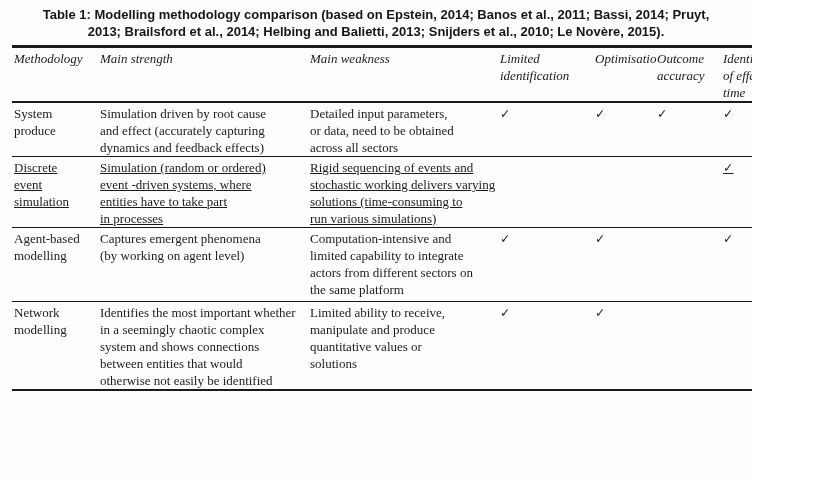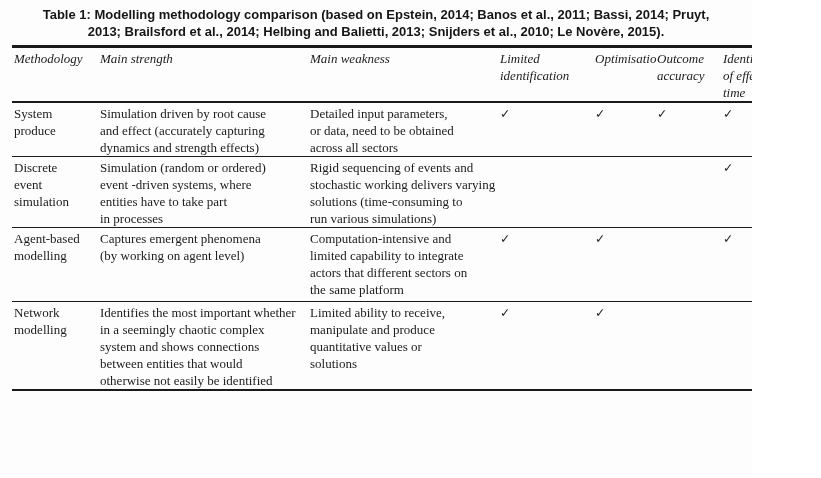--- a/index.html
+++ b/index.html
@@ -23,21 +23,21 @@
     padding:2px 0 0 0; text-align:left; white-space:pre-line;
     font-weight:normal; overflow:hidden;
   }
   thead th { font-style:italic; }
   .c0 { text-align:left; padding-left:2px; }
   thead tr { border-bottom:2px solid #1a1a1a; height:52px; }
   tbody tr { border-bottom:1px solid #1a1a1a; }
   tr.r0 { height:25px; }
   tr.r1 { height:51px; }
   tr.r2 { height:52px; }
-  tr.r3 { height:70px; }
+  tr.r3 { height:70px;text-decoration:underline; }
   tr.r4 { height:74px; }
   tr.r5 { height:84px; }
   td.check { font-family:"DejaVu Sans", sans-serif; font-size:12.5px; }
 </style>
 </head>
 <body>
 
 <div class="page">
 
   <div class="caption">Table 1: Modelling methodology comparison (based on Epstein, 2014; Banos et al., 2011; Bassi, 2014; Pruyt,
@@ -67,21 +67,21 @@
 of effect over
 time</th>
       </tr>
     </thead>
     <tbody>
       <tr class="r2">
         <td class="c0">System
 produce</td>
         <td>Simulation driven by root cause
 and effect (accurately capturing
-dynamics and strength effects)</td>
+dynamics and feedback effects)</td>
         <td>Detailed input parameters,
 or data, need to be obtained
 across all sectors</td>
         <td class="check">✓</td>
         <td class="check">✓</td>
         <td class="check">✓</td>
         <td class="check">✓</td>
       </tr>
       <tr class="r3">
         <td class="c0">Discrete
@@ -100,21 +100,21 @@
         <td class="check"></td>
         <td class="check">✓</td>
       </tr>
       <tr class="r4">
         <td class="c0">Agent-based
 modelling</td>
         <td>Captures emergent phenomena
 (by working on agent level)</td>
         <td>Computation-intensive and
 limited capability to integrate
-actors that different sectors on
+actors from different sectors on
 the same platform</td>
         <td class="check">✓</td>
         <td class="check">✓</td>
         <td class="check"></td>
         <td class="check">✓</td>
       </tr>
       <tr class="r5">
         <td class="c0">Network
 modelling</td>
         <td>Identifies the most important whether

